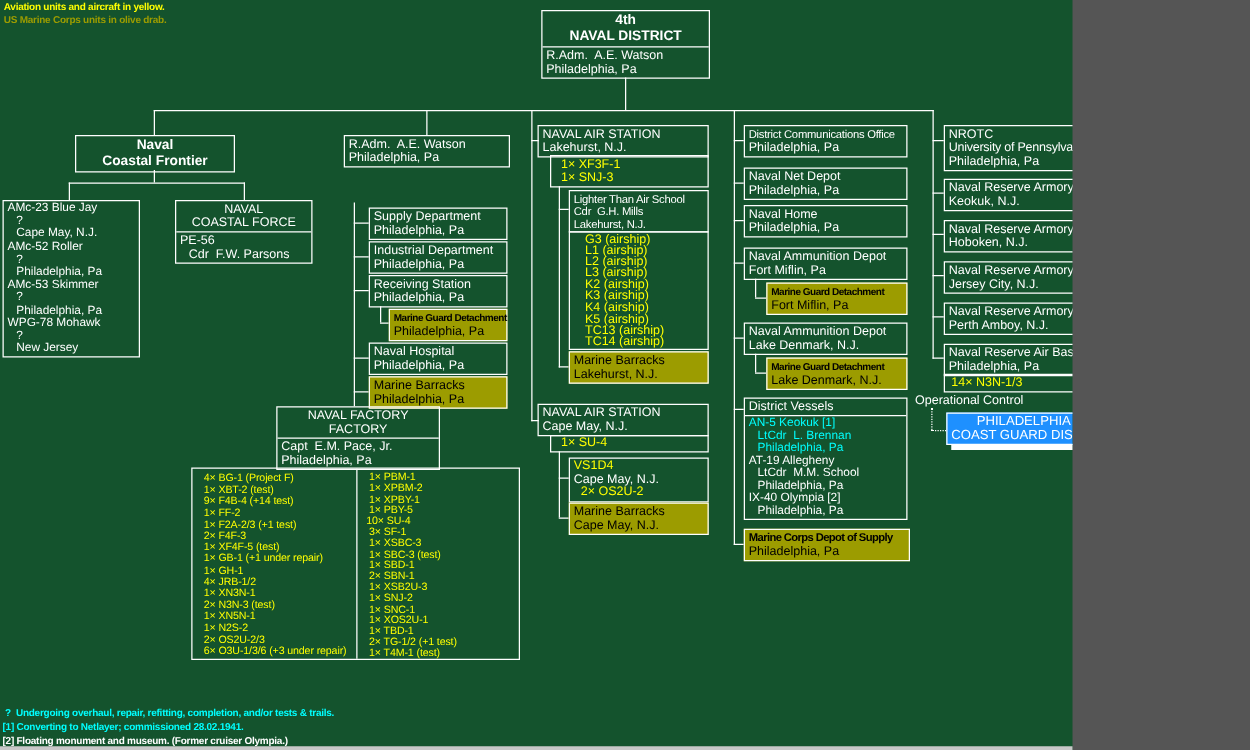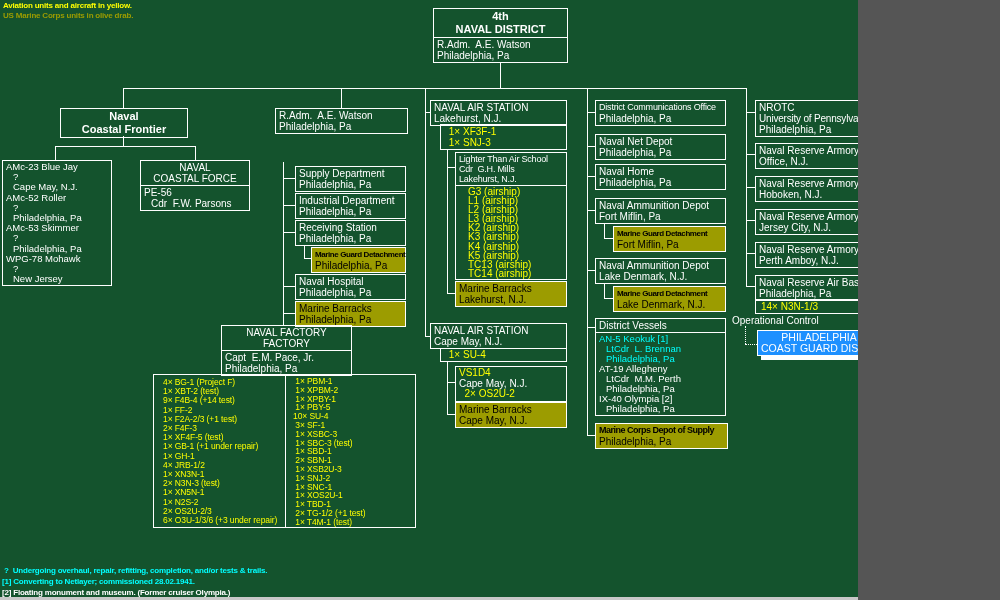--- a/index.html
+++ b/index.html
@@ -301,21 +301,21 @@
   </div>
   <div class="box" style="left:595px;top:318px;width:131px">
     <div class="sec">
         <div>District Vessels</div>
       </div>
     <div class="sec list" style="font-size:9.5px;line-height:10px">
         <div class="cyan">AN-5 Keokuk [1]</div>
         <div class="cyan indent">LtCdr  L. Brennan</div>
         <div class="cyan indent">Philadelphia, Pa</div>
         <div>AT-19 Allegheny</div>
-        <div class="indent">LtCdr  M.M. Perth</div>
+        <div class="indent">LtCdr  M.M. School</div>
         <div class="indent">Philadelphia, Pa</div>
         <div>IX-40 Olympia [2]</div>
         <div class="indent">Philadelphia, Pa</div>
       </div>
   </div>
   <div class="box olivebox" style="left:595px;top:423px;width:133px">
     <div class="sec">
         <div style="font-size:9px;font-weight:bold;letter-spacing:-0.5px">Marine Corps Depot of Supply</div>
         <div>Philadelphia, Pa</div>
       </div>
@@ -324,21 +324,21 @@
   <div class="box" style="left:755px;top:100px;width:131px">
     <div class="sec">
       <div>NROTC</div>
       <div class="s95">University of Pennsylvania</div>
       <div>Philadelphia, Pa</div>
     </div>
   </div>
   <div class="box" style="left:755px;top:143px;width:131px">
     <div class="sec">
         <div>Naval Reserve Armory</div>
-        <div>Office, N.J.</div>
+        <div>Keokuk, N.J.</div>
       </div>
   </div>
   <div class="box" style="left:755px;top:176px;width:131px">
     <div class="sec">
         <div>Naval Reserve Armory</div>
         <div>Hoboken, N.J.</div>
       </div>
   </div>
   <div class="box" style="left:755px;top:209px;width:131px">
     <div class="sec">

